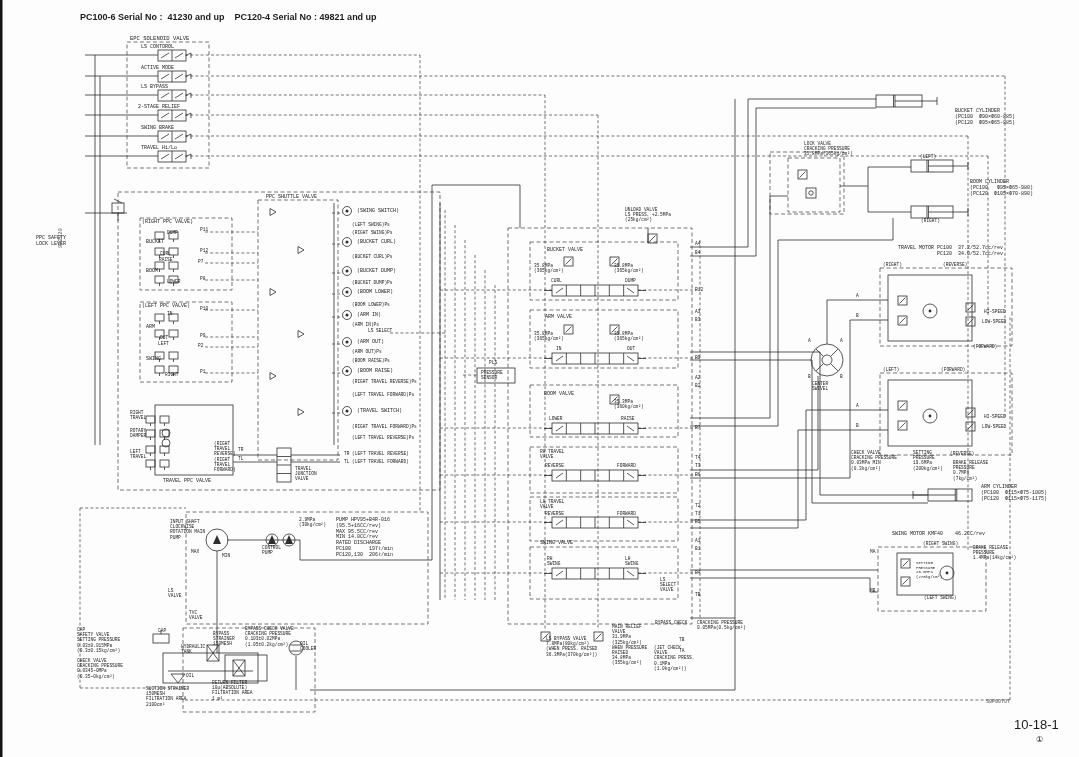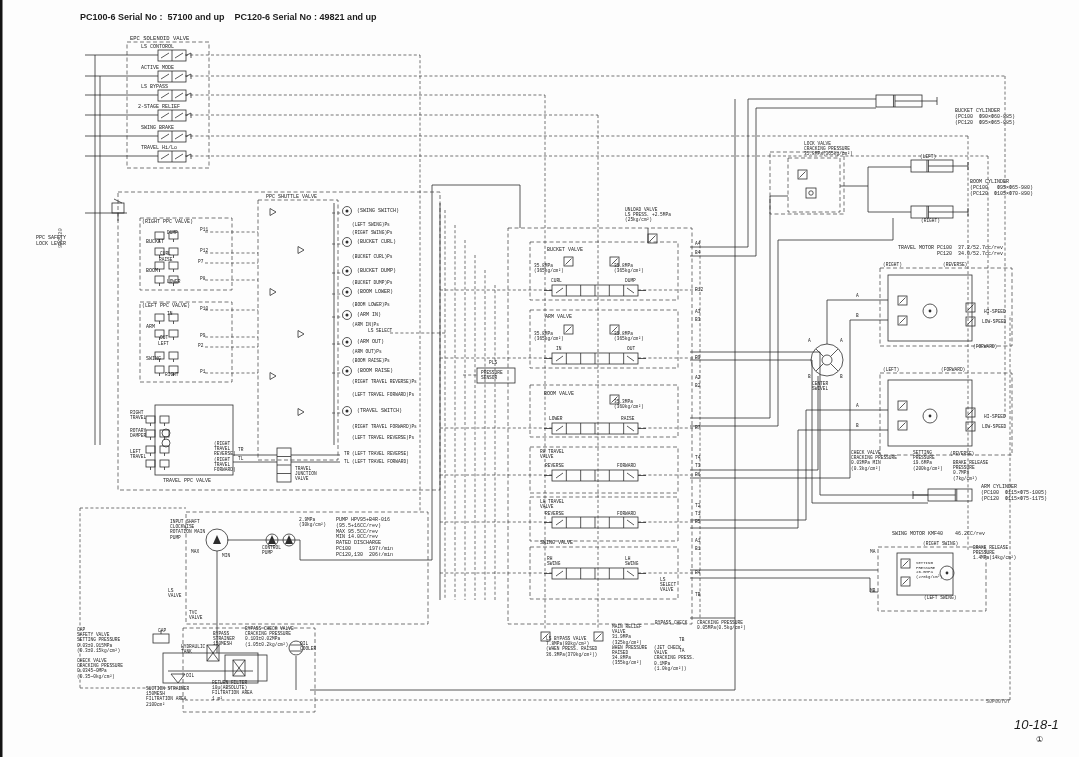--- a/index.html
+++ b/index.html
@@ -703,22 +703,22 @@
       <div class="lbl" style="left: 808px; top: 338px; font-size: 4.5px;">A</div>
       <div class="lbl" style="left: 840px; top: 338px; font-size: 4.5px;">A</div>
       <div class="lbl" style="left: 808px; top: 374px; font-size: 4.5px;">B</div>
       <div class="lbl" style="left: 840px; top: 374px; font-size: 4.5px;">B</div>
       <div class="lbl" style="left: 856px; top: 293px; font-size: 4.5px;">A</div>
       <div class="lbl" style="left: 856px; top: 313px; font-size: 4.5px;">B</div>
       <div class="lbl" style="left: 856px; top: 403px; font-size: 4.5px;">A</div>
       <div class="lbl" style="left: 856px; top: 423px; font-size: 4.5px;">B</div>
     </div>
 
-  <div class="lbl bold-sans" style="left:80px;top:12px;font-size:9px;">PC100-6 Serial No :  57100 and up    PC120-6 Serial No : 49821 and up</div>
+  <div class="lbl bold-sans" style="left:80px;top:12px;font-size:9px;">PC100-6 Serial No :  41230 and up    PC120-4 Serial No : 49821 and up</div>
 
   <div class="lbl rot dim" style="left:58px;top:248px;font-size:5.5px;">902020</div>
 
   <div class="lbl dim" style="left:986px;top:700px;font-size:5px;">S0P00707</div>
 
-  <div class="lbl sans" style="left:1014px;top:718px;font-size:13px;font-style:italic;">10-18-1</div>
+  <div class="lbl sans" style="left:1014px;top:718px;font-size:13px;">10-18-1</div>
 
   <div class="lbl sans" style="left:1036px;top:735px;font-size:8px;">①</div>
 </div>
 
 </body></html>

